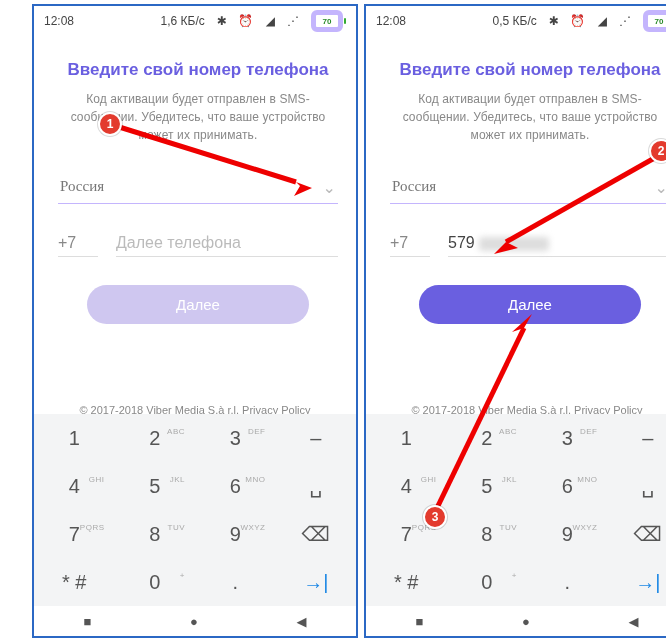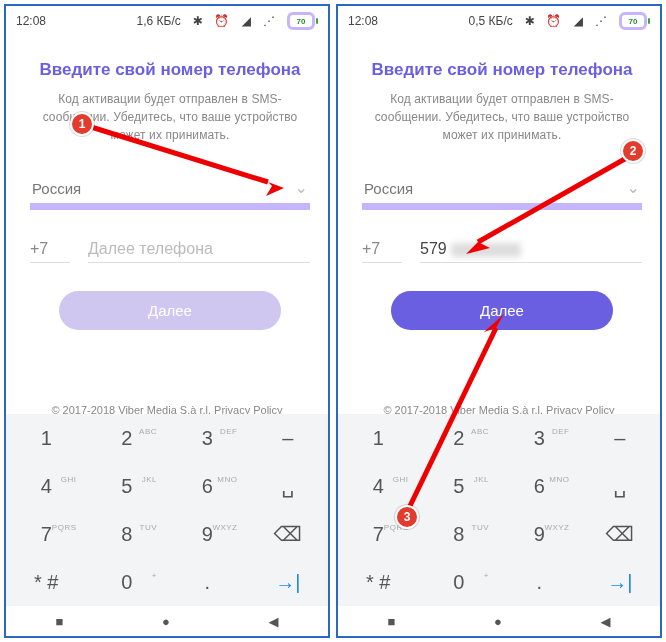--- a/index.html
+++ b/index.html
@@ -1,29 +1,29 @@
 <!DOCTYPE html>
 <html><head>
 <meta charset="utf-8">
 <style>
 html,body{margin:0;padding:0;background:#fff;font-family:Arial,Helvetica,sans-serif;}
-.stage{width:532px;height:642px;position:relative;}
+.stage{width:532px;height:642px;position:relative;margin-left:28px;}
 .phone{position:absolute;top:4px;width:322px;height:630px;border:2px solid #2b68c4;background:#fff;}
 .phone.left{left:4px;}
 .phone.right{left:336px;}
 .statusbar{display:flex;justify-content:space-between;align-items:center;height:22px;padding:4px 10px 0 10px;font-size:12px;color:#444;}
 .status-icons{display:flex;align-items:center;gap:12px;}
 .sico{display:inline-block;}
 .batt{display:inline-flex;align-items:center;gap:1px;}
-.batt-body{display:inline-flex;align-items:center;justify-content:center;width:22px;height:12px;border:3px solid #c4b5fd;border-radius:6px;color:#2a8a2a;font-size:8px;font-weight:bold;}
+.batt-body{display:inline-flex;align-items:center;justify-content:center;width:22px;height:12px;border:5px solid #c4b5fd;border-radius:6px;color:#2a8a2a;font-size:8px;font-weight:bold;}
 .batt-tip{width:2px;height:6px;background:#3a3;border-radius:1px;}
 .content{padding:28px 16px 0 22px;text-align:center;}
 .title{color:#6a5fe0;font-size:17px;font-weight:600;margin-bottom:10px;}
 .sub{color:#888;font-size:12px;line-height:1.5;letter-spacing:.1px;}
-.country-row{display:flex;align-items:flex-end;justify-content:space-between;margin:28px 2px 0 2px;border-bottom:7px solid #c4b5fd;padding:6px 2px;}
+.country-row{display:flex;align-items:flex-start;justify-content:space-between;margin:28px 2px 0 2px;border-bottom:1px solid #c4b5fd;padding:6px 2px;font-family:Liberation Serif, serif;}
 .country-label{color:#777;font-size:15px;}
 .chev{color:#bbb;}
 .phone-row{display:flex;gap:18px;margin:26px 2px 0 2px;}
 .cc{width:40px;border-bottom:1px solid #ddd;color:#888;font-size:16px;padding:4px 0;text-align:left;}
 .num{flex:1;border-bottom:1px solid #ddd;color:#444;font-size:16px;padding:4px 0;text-align:left;position:relative;}
 .num.placeholder{color:#bbb;}
 .blur{display:inline-block;width:70px;height:14px;background:#ddd;border-radius:3px;filter:blur(3px);vertical-align:middle;margin-left:4px;}
 .btn{display:inline-block;margin:28px auto 0 auto;min-width:150px;padding:11px 36px;border-radius:22px;color:#fff;font-size:15px;}
 .btn.disabled{background:#cfc7f0;}
 .btn.enabled{background:#6a5fe0;}

